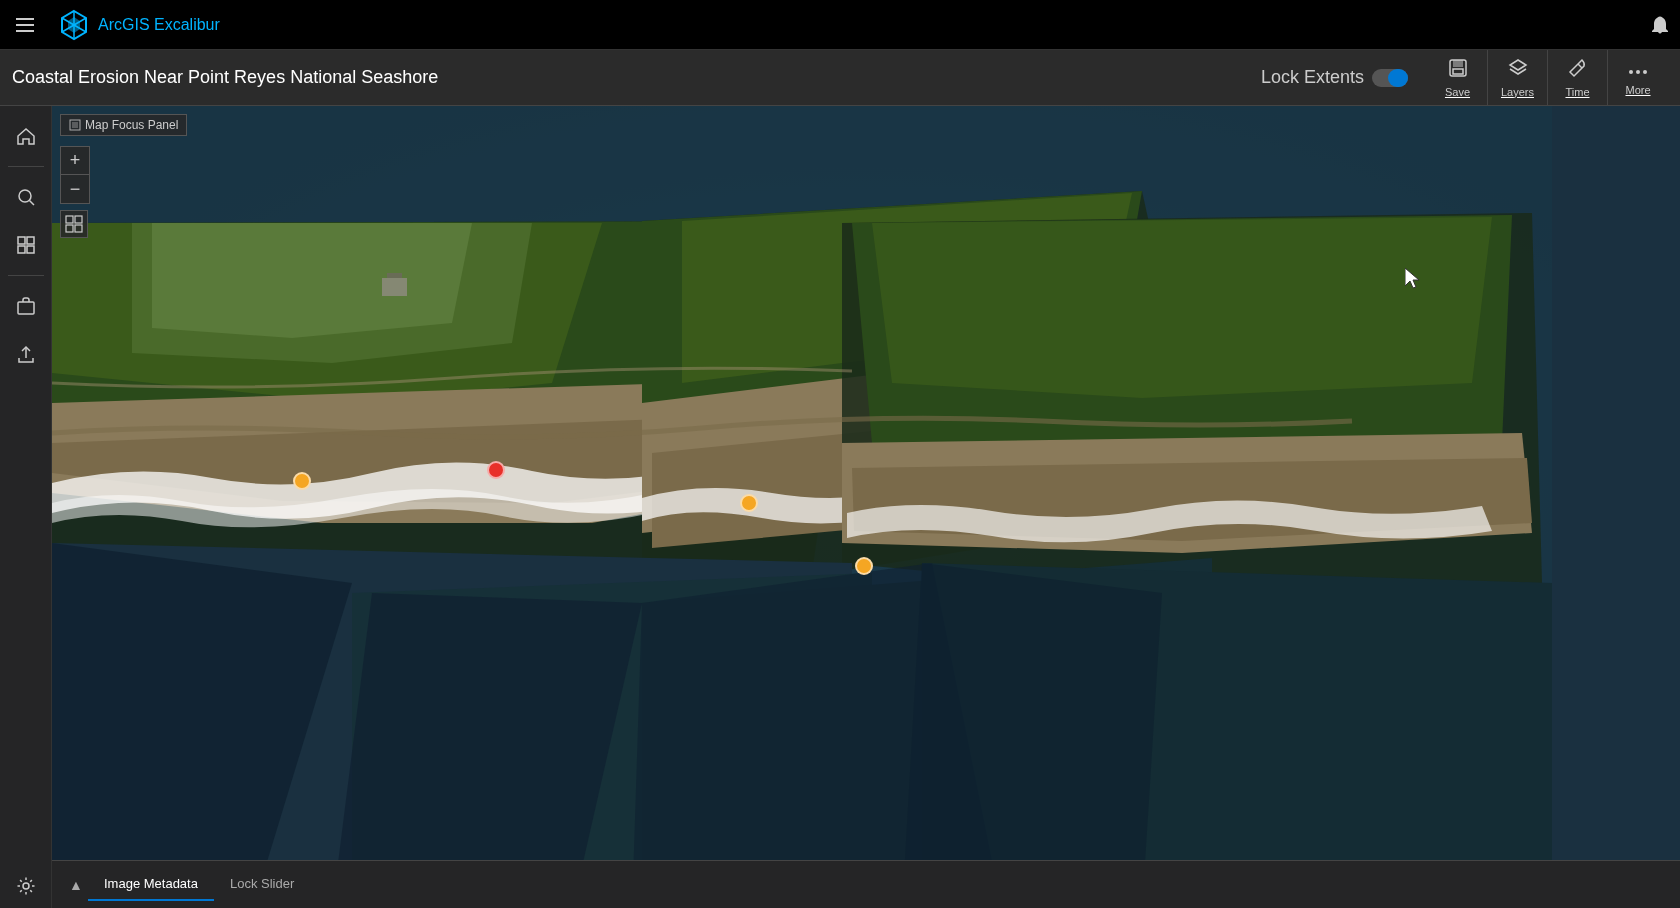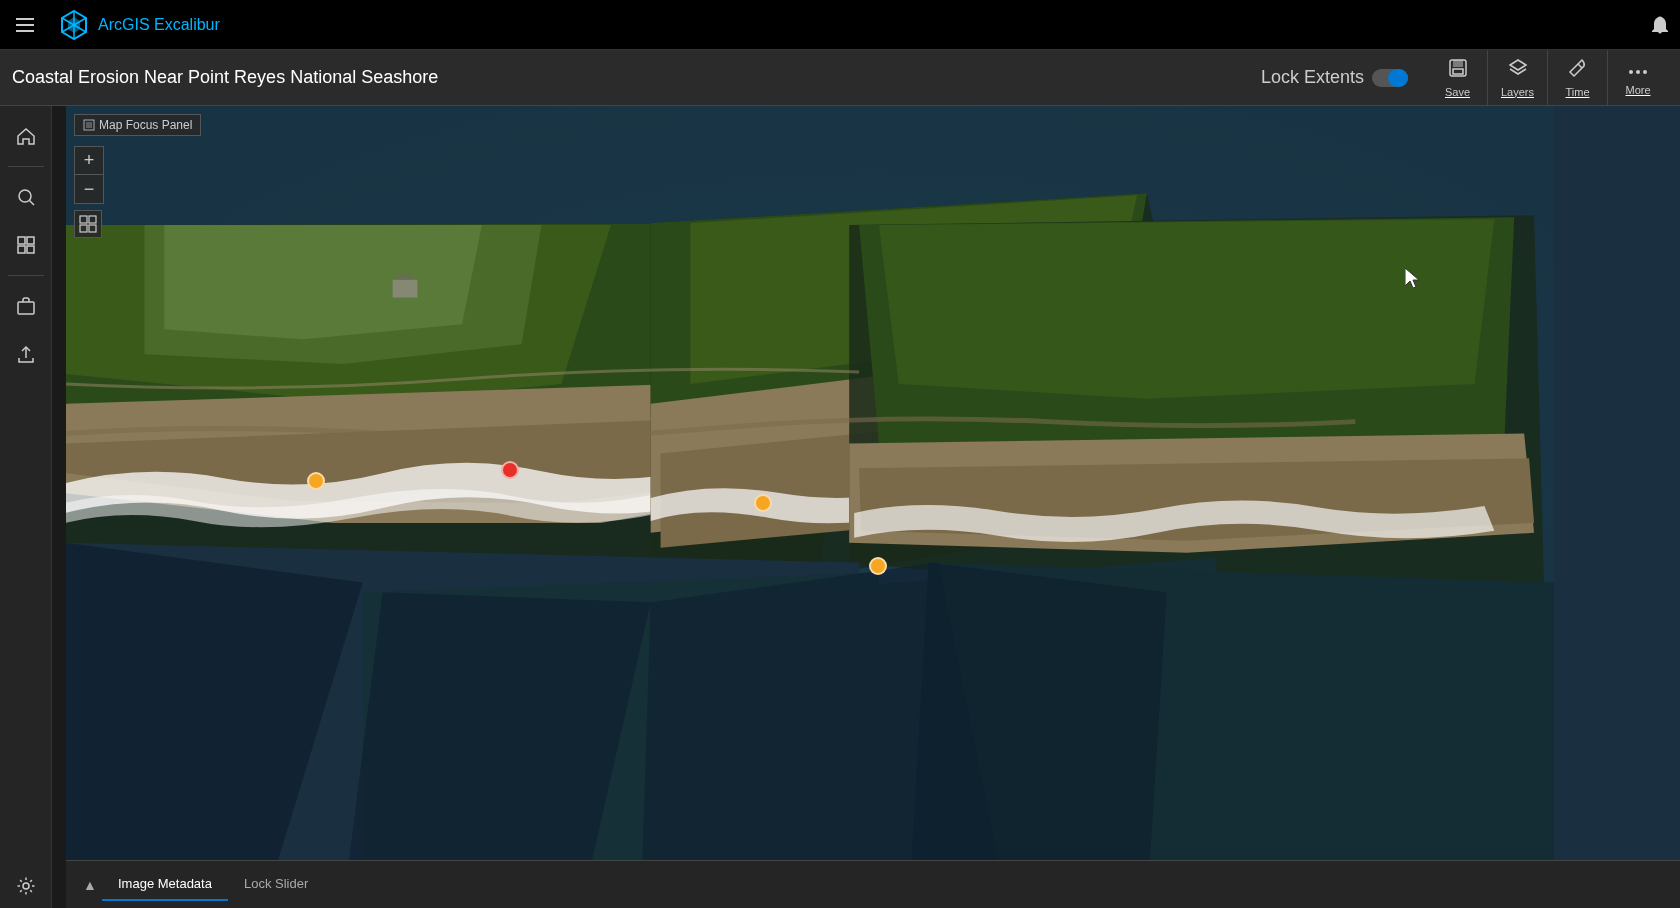--- a/index.html
+++ b/index.html
@@ -98,21 +98,20 @@
       cursor: pointer; border-radius: 3px; color: #ccc; font-size: 18px;
     }
     .sidebar-divider {
       width: 36px; height: 1px; background: #444; margin: 4px 0;
     }
 
     
     #map-container {
       flex: 1; position: relative; overflow: hidden;
       background: #4c1d95;
-      margin-left: 14px;
     }
 
     
     #map-focus-label {
       position: absolute; top: 8px; left: 8px; z-index: 5;
       background: rgba(40,40,40,0.85); padding: 3px 8px;
       font-size: 12px; color: #ccc; border: 1px solid #555;
       display: flex; align-items: center; gap: 4px;
     }
 

